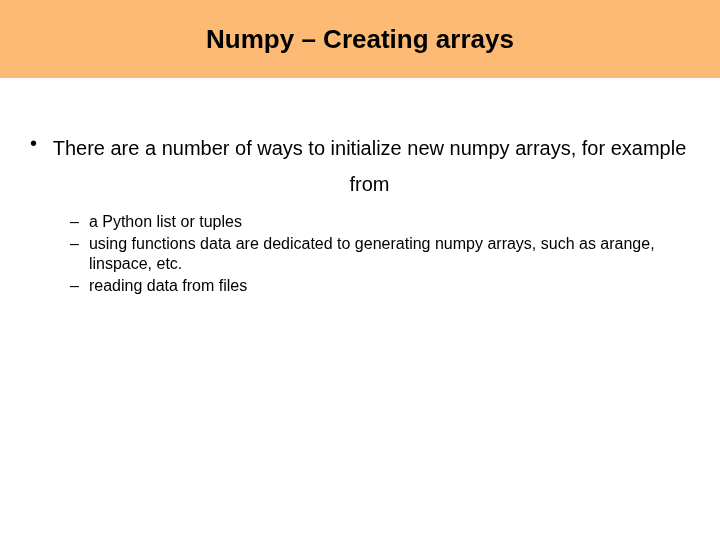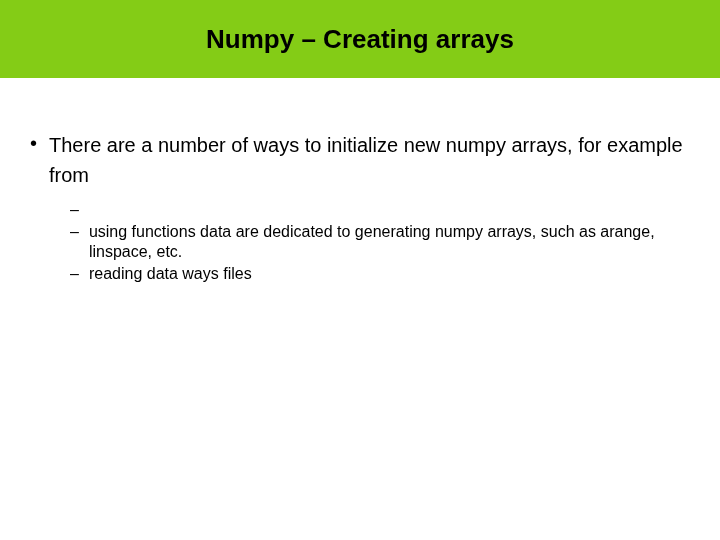--- a/index.html
+++ b/index.html
@@ -7,21 +7,21 @@
     width: 720px;
     height: 540px;
     background: #ffffff;
     font-family: Arial, Helvetica, sans-serif;
     color: #000000;
     overflow: hidden;
   }
   .header {
     width: 100%;
     height: 78px;
-    background: #84cc16;
+    background: #fdba74;
     display: flex;
     align-items: center;
     justify-content: center;
   }
   .title {
     font-size: 26px;
     font-weight: bold;
     color: #000000;
   }
   .content {
@@ -33,21 +33,22 @@
     margin-bottom: 10px;
   }
   .bullet-main .dot {
     font-size: 20px;
     line-height: 26px;
     margin-right: 12px;
     margin-left: 0;
   }
   .bullet-main .text {
     font-size: 20px;
-    line-height: 30px;
+    line-height: 36px;
+    text-align: center;
   }
   .sub-list {
     margin-top: 6px;
     margin-left: 40px;
   }
   .bullet-sub {
     display: flex;
     align-items: flex-start;
     margin-bottom: 2px;
   }
@@ -69,23 +70,24 @@
 </div>
 
 <div class="content">
   <div class="bullet-main">
     <span class="dot">•</span>
     <span class="text">There are a number of ways to initialize new numpy arrays, for example from</span>
   </div>
   <div class="sub-list">
     <div class="bullet-sub">
       <span class="dash">–</span>
+      <span class="text">a Python list or tuples</span>
     </div>
     <div class="bullet-sub">
       <span class="dash">–</span>
       <span class="text">using functions data are dedicated to generating numpy arrays, such as arange, linspace, etc.</span>
     </div>
     <div class="bullet-sub">
       <span class="dash">–</span>
-      <span class="text">reading data ways files</span>
+      <span class="text">reading data from files</span>
     </div>
   </div>
 </div>
 
 </body></html>

